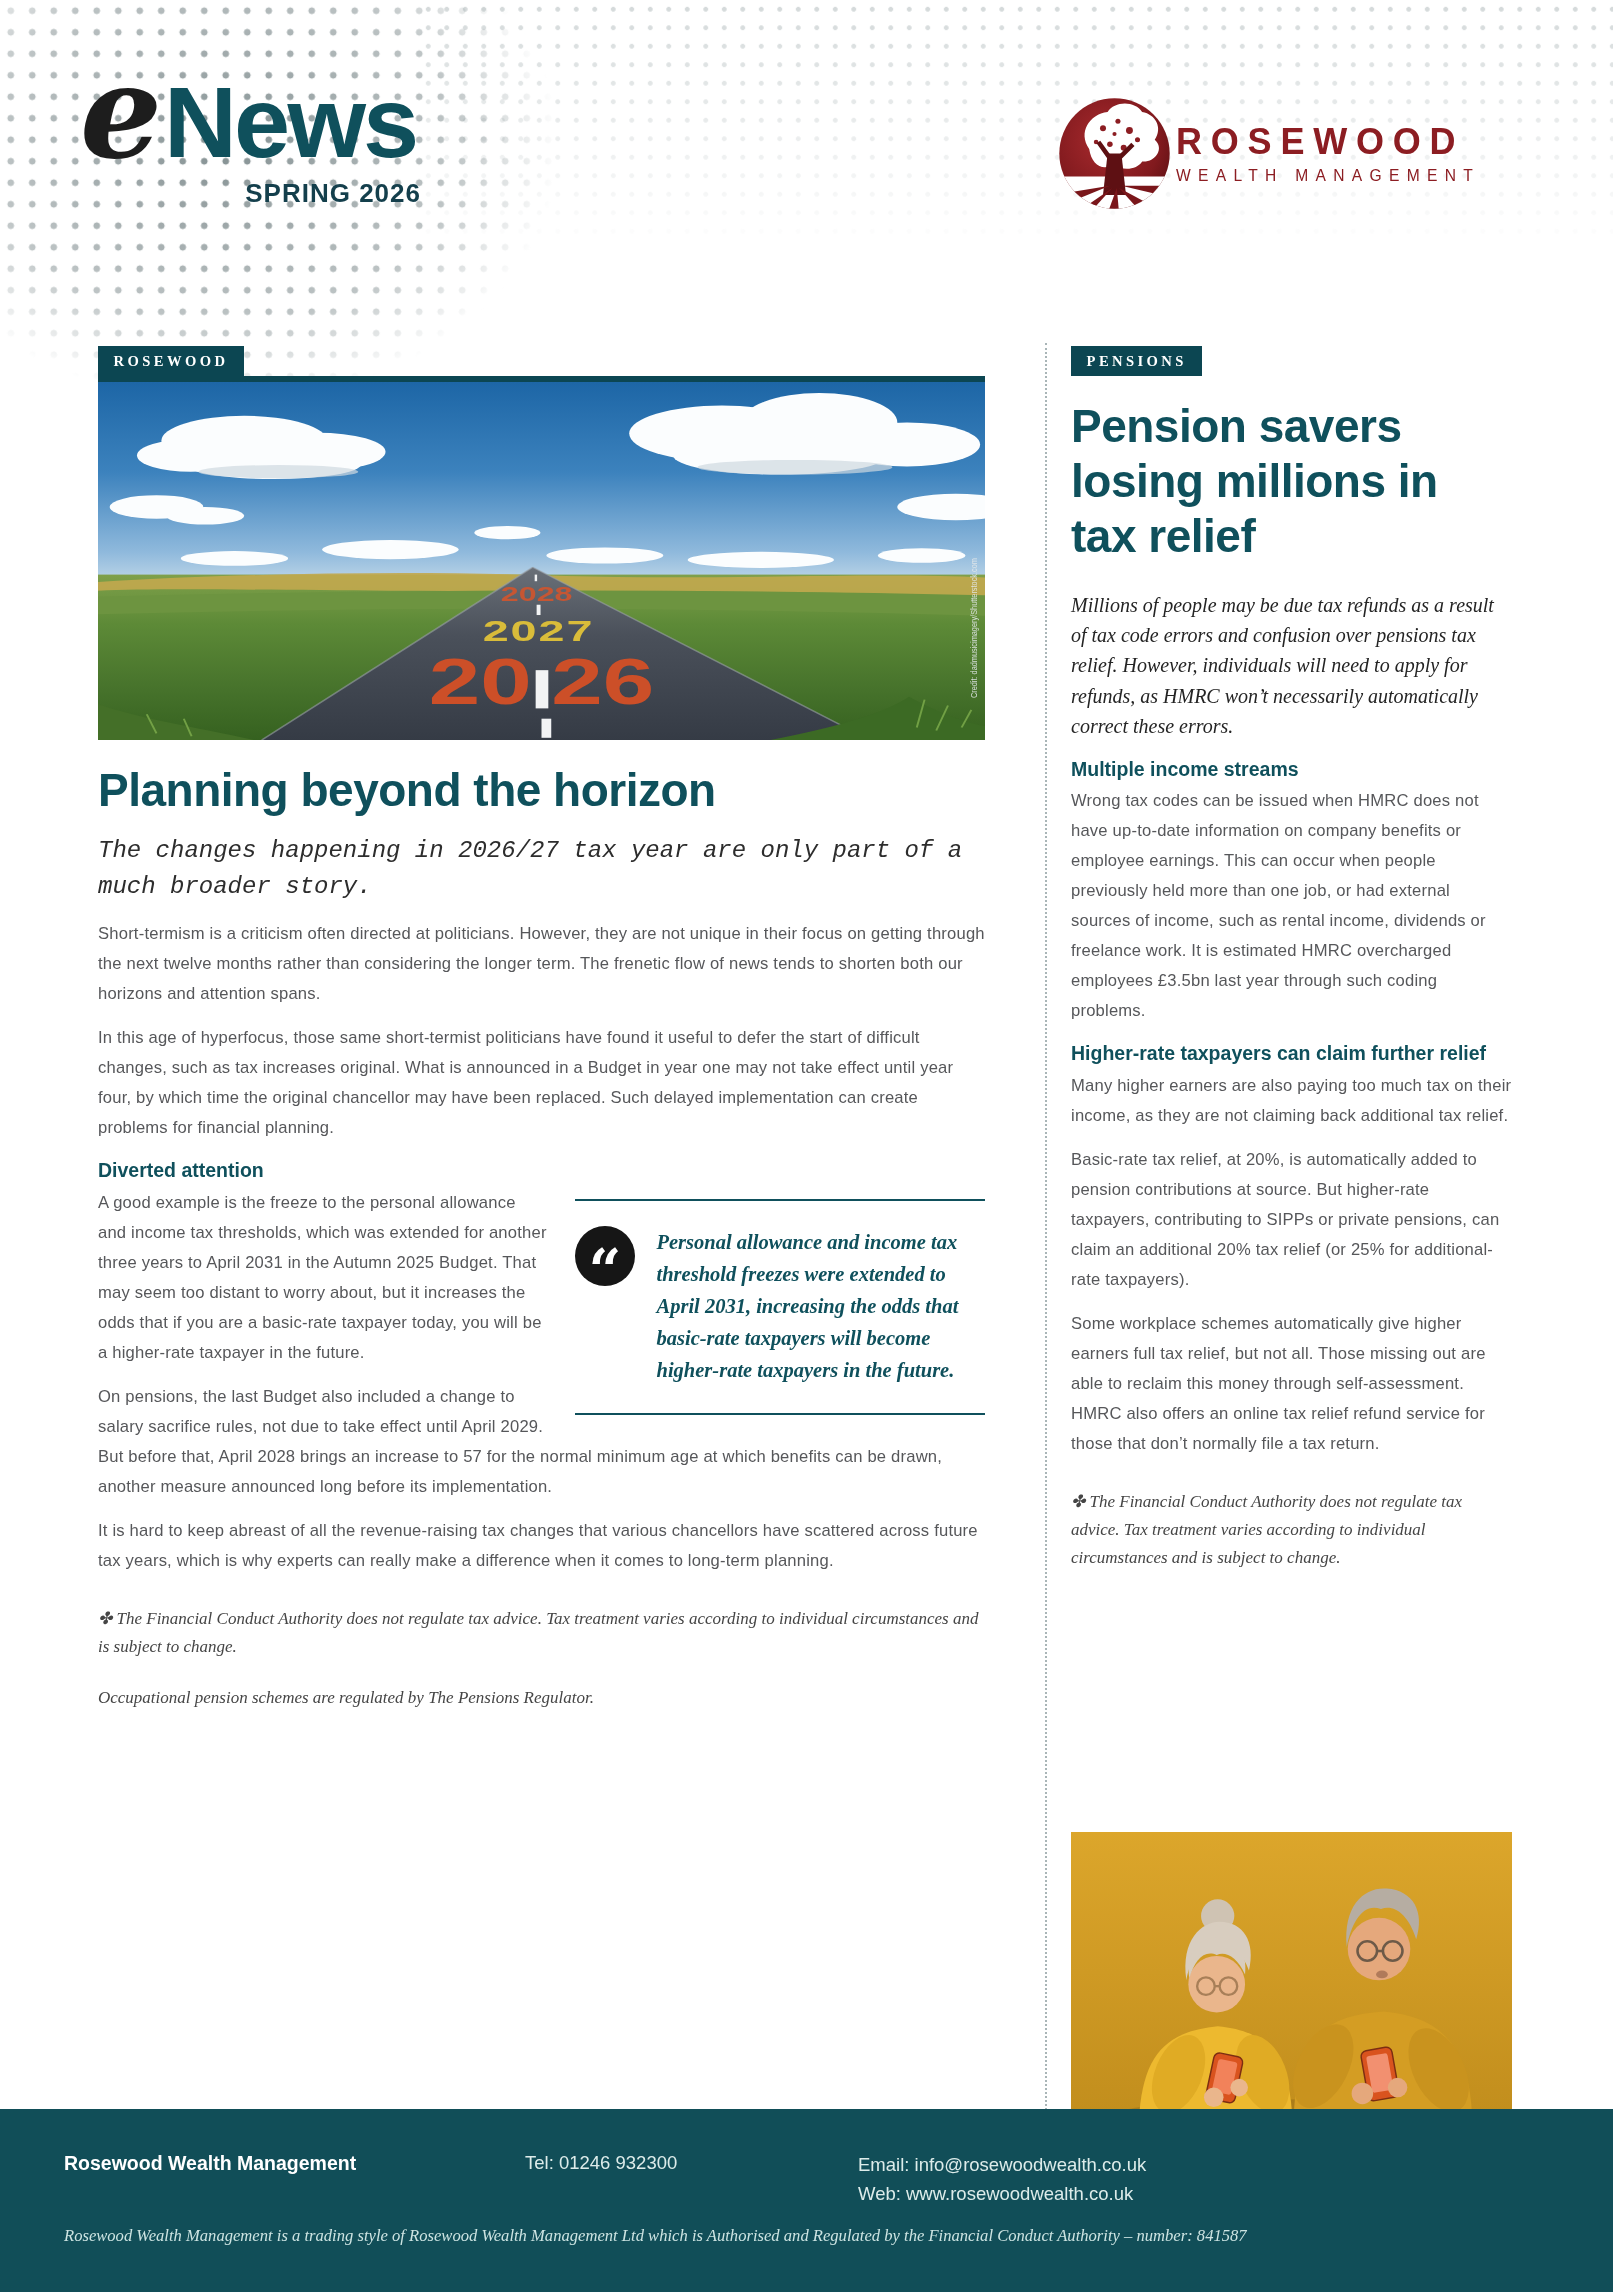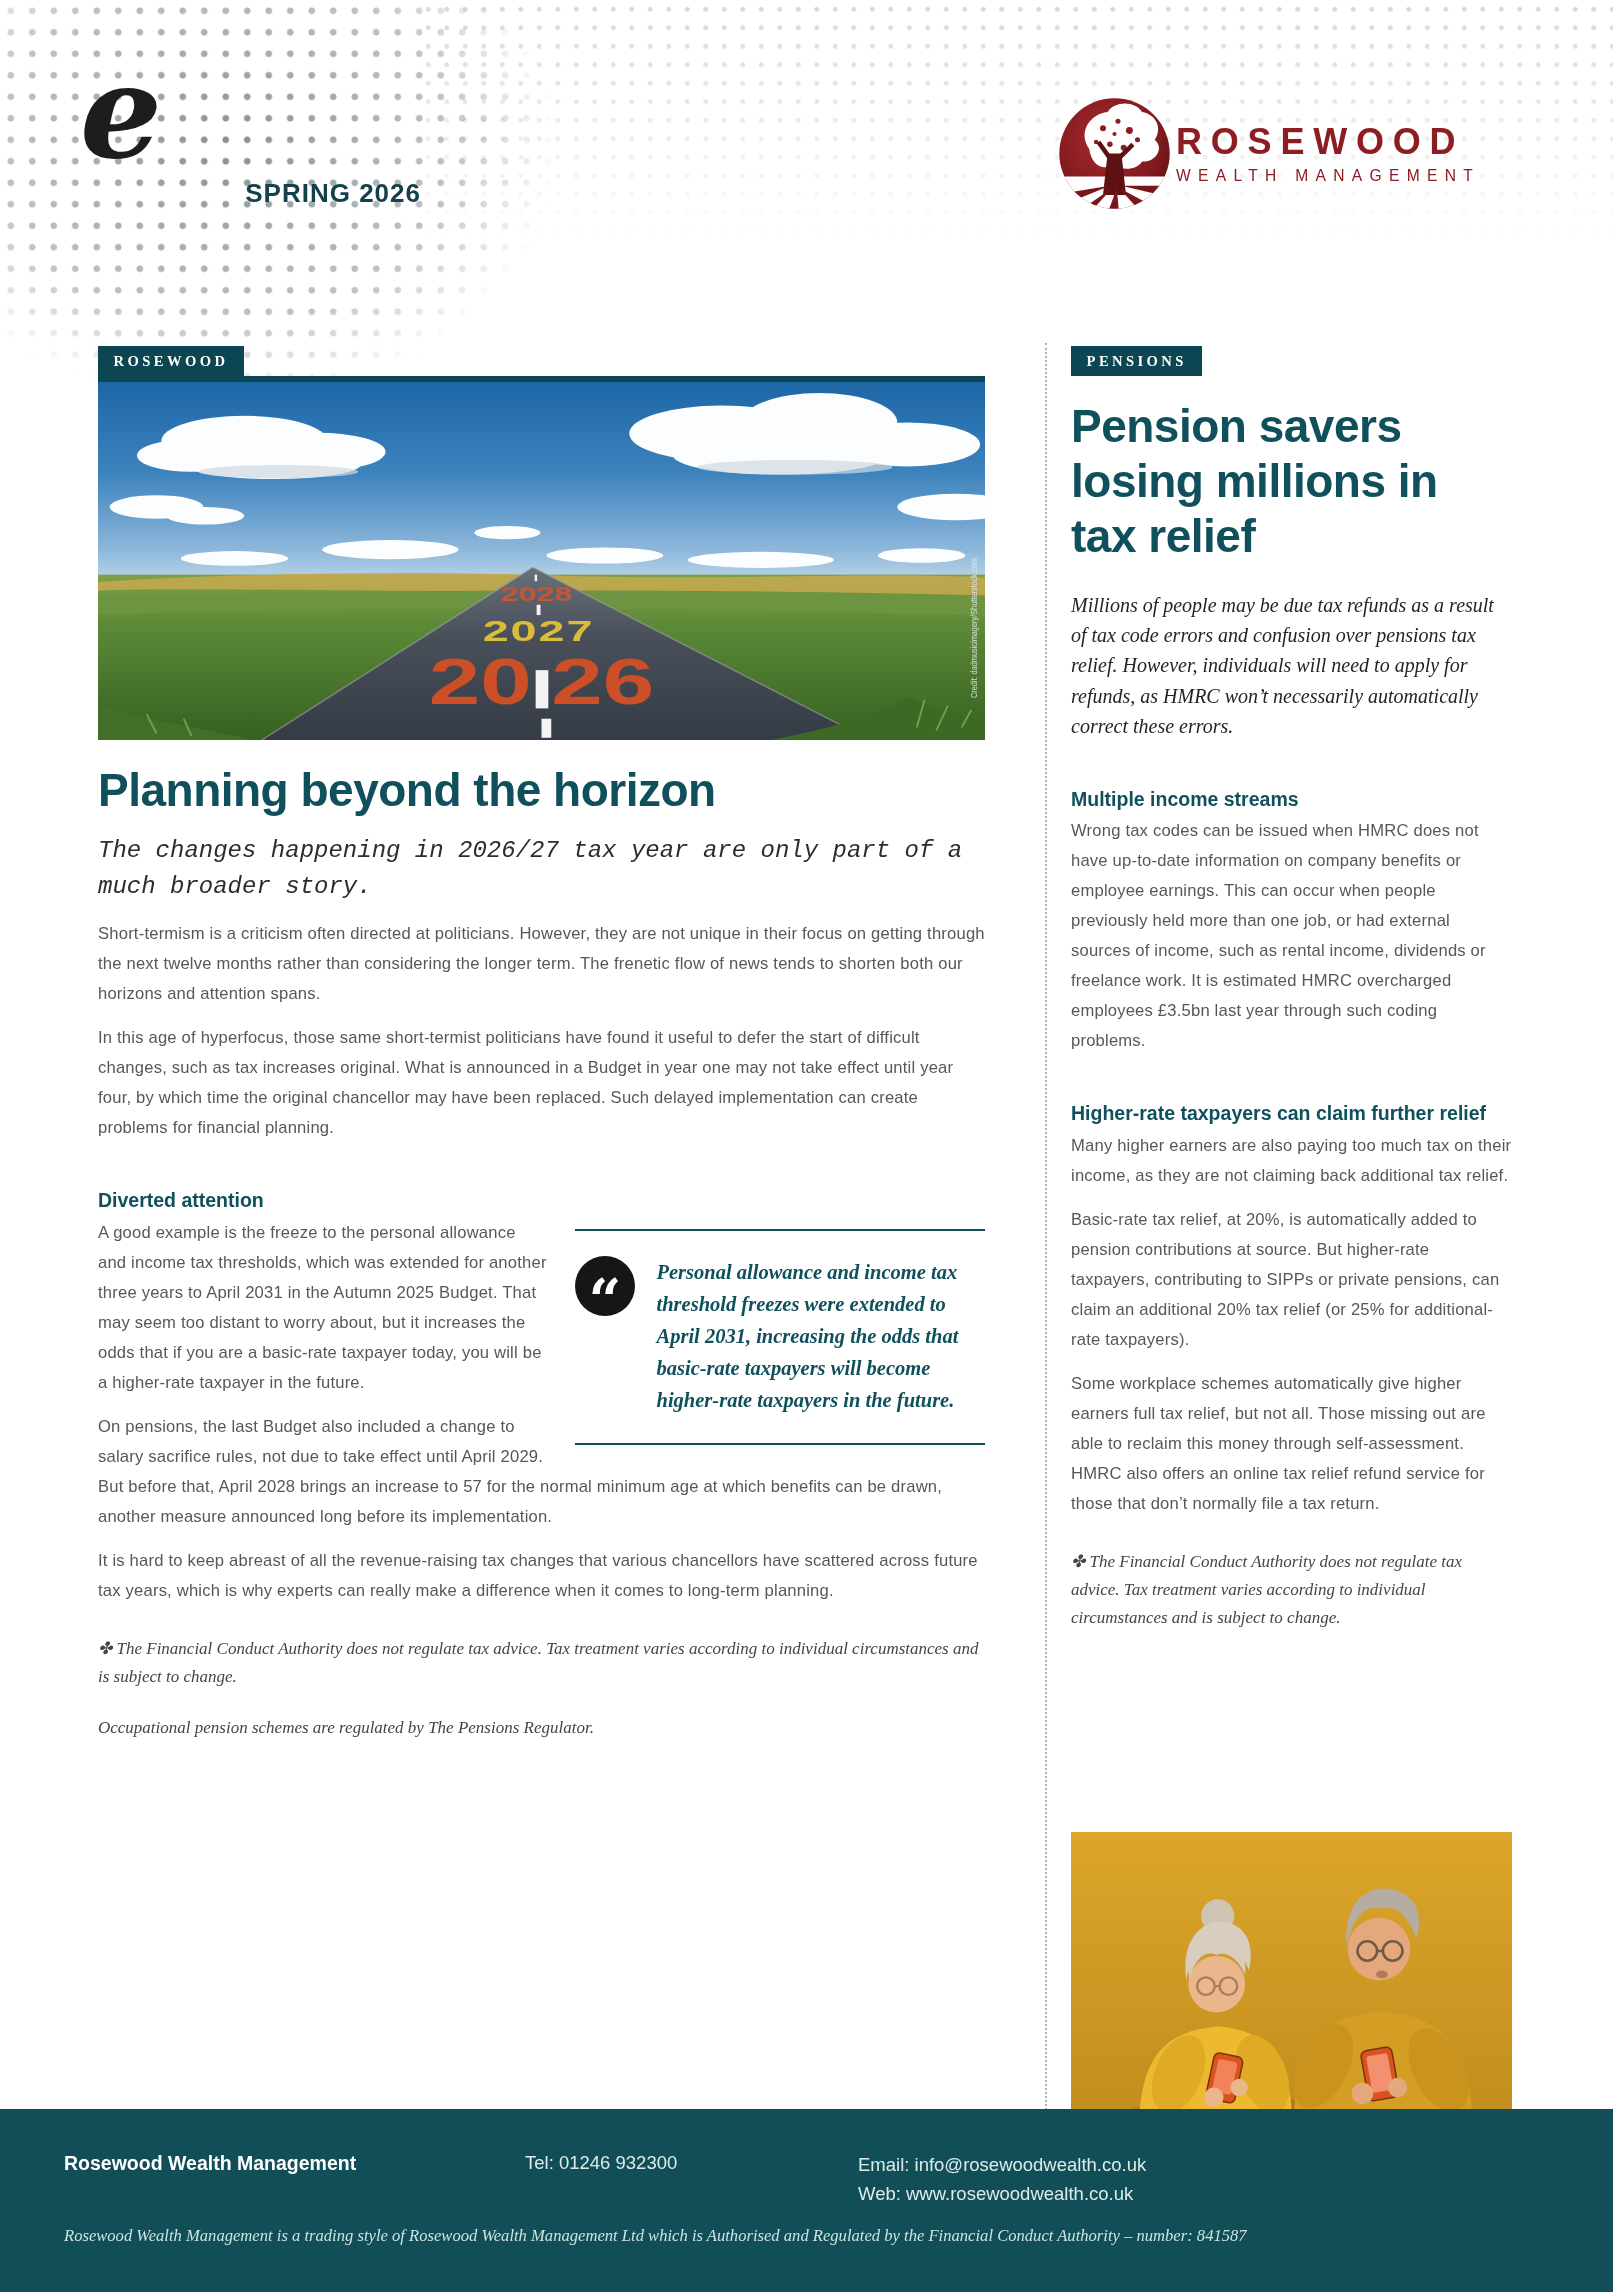--- a/index.html
+++ b/index.html
@@ -50,21 +50,21 @@
   .photo{width:887px;height:364px;border-top:6.8px solid var(--teal-dark);overflow:hidden;}
   .photo svg{display:block;width:100%;height:100%;}
 
   h1.headline{margin-top:25px;font-size:46px;line-height:1.1;font-weight:bold;color:var(--teal);letter-spacing:-0.5px;}
   h2.headline{margin-top:23.4px;font-size:46px;line-height:1.2;font-weight:bold;color:var(--teal);letter-spacing:-0.5px;}
 
   .standfirst{margin-top:17.6px;font-family:Liberation Mono, monospace;font-style:italic;font-size:24px;line-height:1.5;color:#2d2d2d;}
   .standfirst-right{margin-top:25px;font-family:"Liberation Serif",serif;font-style:italic;font-size:20px;line-height:1.52;color:#242424;}
 
   p.body{margin-top:14px;font-size:16.6px;line-height:30px;color:var(--body-gray);letter-spacing:0.2px;}
-  .subhead{margin-top:46px;font-size:19.5px;font-weight:bold;color:var(--teal);}
+  .subhead{margin-top:16px;font-size:19.5px;font-weight:bold;color:var(--teal);}
   .subhead + p.body{margin-top:5.9px;}
 
   .flow{overflow:visible;}
   .pullquote{float:right;width:410px;margin:11.7px 0 17.6px 27px;border-top:2px solid var(--teal);border-bottom:2px solid var(--teal);padding:25px 0 27px 0;display:flex;gap:21.5px;}
   .q-icon{flex:0 0 60px;width:60px;height:60px;border-radius:50%;background:#161616;color:#fff;display:flex;align-items:flex-end;justify-content:center;font-family:"DejaVu Serif",serif;font-weight:bold;font-size:57px;line-height:.55;overflow:hidden;}
   .q-text{font-family:"Liberation Serif",serif;font-style:italic;font-weight:bold;font-size:20.5px;line-height:32px;color:var(--teal);}
 
   .footnote{margin-top:29px;font-family:"Liberation Serif",serif;font-style:italic;font-size:17px;line-height:28px;color:#454545;}
   .footnote + .footnote{margin-top:23.4px;}
 
@@ -82,20 +82,21 @@
 <body>
 
 <div class="page">
 
   <div class="dots-a"></div>
   <div class="dots-b"></div>
 
   <div class="masthead">
     <div class="brandline">
       <span class="brand-e">e</span>
+      <span class="brand-news">News</span>
     </div>
     <div class="issue">SPRING 2026</div>
   </div>
 
   <div class="brandlogo">
     <svg viewBox="0 0 100 100">
       <defs>
         <radialGradient id="rg" cx="42%" cy="38%" r="70%">
           <stop offset="0%" stop-color="#a92a2e"></stop>
           <stop offset="70%" stop-color="#811a1e"></stop>

